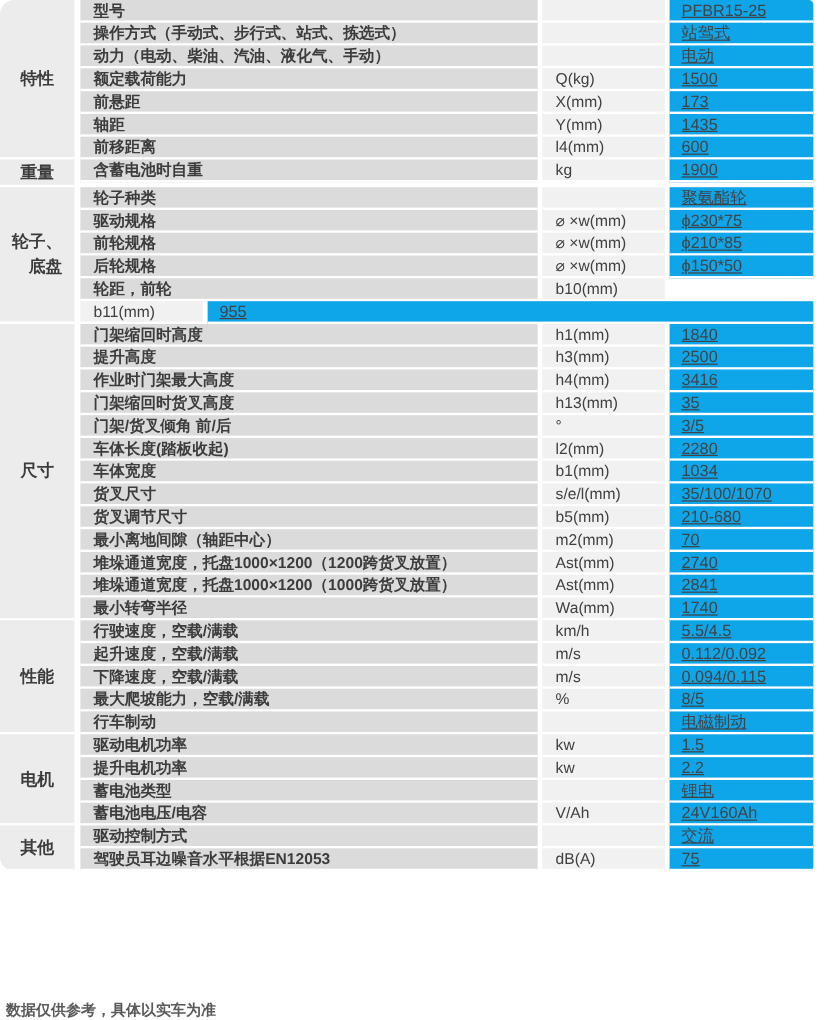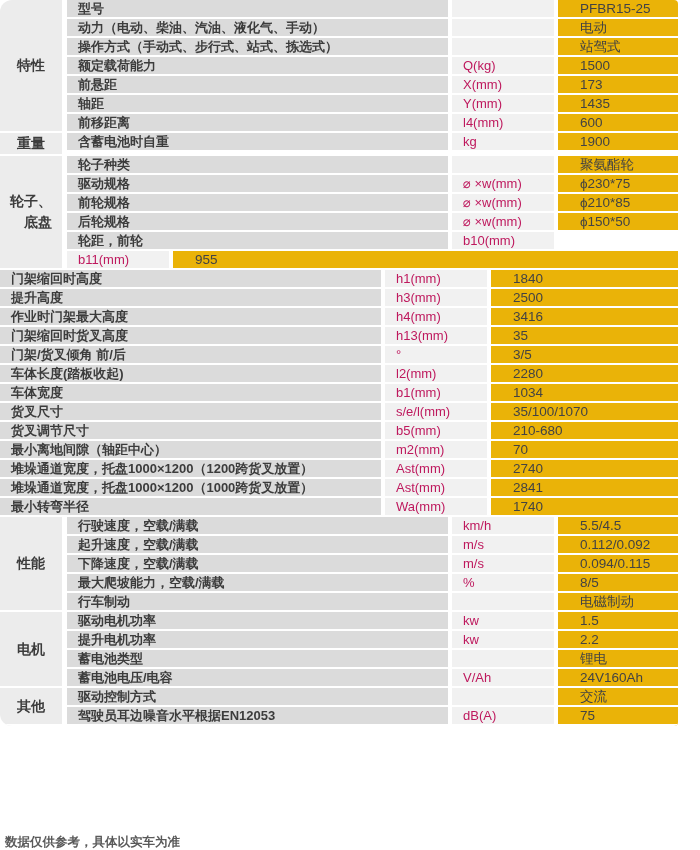--- a/index.html
+++ b/index.html
@@ -68,28 +68,29 @@
     font-weight: 600;
     color: #3c3c3c;
   }
   .unit {
     width: 102px;
     min-width: 102px;
     margin-right: 4px;
     background: #f1f1f1;
     padding-left: 11px;
     font-size: 13px;
-    color: #be185d;
+    color: #404040;
   }
   .value {
     flex: 1;
-    background: #eab308;
-    padding-left: 22px;
+    background: #0ea5e9;
+    padding-left: 10px;
     font-size: 13.5px;
     color: #434343;
+    text-decoration: underline;
   }
   .footer-note {
     position: absolute;
     left: 5px;
     top: 834px;
     font-size: 12.5px;
     font-weight: 600;
     color: #5a5a5a;
   }
 </style>
@@ -100,28 +101,28 @@
   <div class="spec-table" id="spec-table">
       <div class="group">
         <div class="cat">特性</div>
         <div class="grows">
           <div class="row">
             <div class="cell param">型号</div>
             <div class="cell unit"></div>
             <div class="cell value">PFBR15-25</div>
           </div>
           <div class="row">
+            <div class="cell param">操作方式（手动式、步行式、站式、拣选式）</div>
+            <div class="cell unit"></div>
+            <div class="cell value">站驾式</div>
+          </div>
+          <div class="row">
             <div class="cell param">动力（电动、柴油、汽油、液化气、手动）</div>
             <div class="cell unit"></div>
             <div class="cell value">电动</div>
-          </div>
-          <div class="row">
-            <div class="cell param">操作方式（手动式、步行式、站式、拣选式）</div>
-            <div class="cell unit"></div>
-            <div class="cell value">站驾式</div>
           </div>
           <div class="row">
             <div class="cell param">额定载荷能力</div>
             <div class="cell unit">Q(kg)</div>
             <div class="cell value">1500</div>
           </div>
           <div class="row">
             <div class="cell param">前悬距</div>
             <div class="cell unit">X(mm)</div>
             <div class="cell value">173</div>
@@ -176,20 +177,21 @@
             <div class="cell param">轮距，前轮</div>
             <div class="cell unit">b10(mm)</div>
           </div>
           <div class="row">
             <div class="cell unit">b11(mm)</div>
             <div class="cell value">955</div>
           </div>
         </div>
       </div>
       <div class="group">
+        <div class="cat">尺寸</div>
         <div class="grows">
           <div class="row">
             <div class="cell param">门架缩回时高度</div>
             <div class="cell unit">h1(mm)</div>
             <div class="cell value">1840</div>
           </div>
           <div class="row">
             <div class="cell param">提升高度</div>
             <div class="cell unit">h3(mm)</div>
             <div class="cell value">2500</div>

